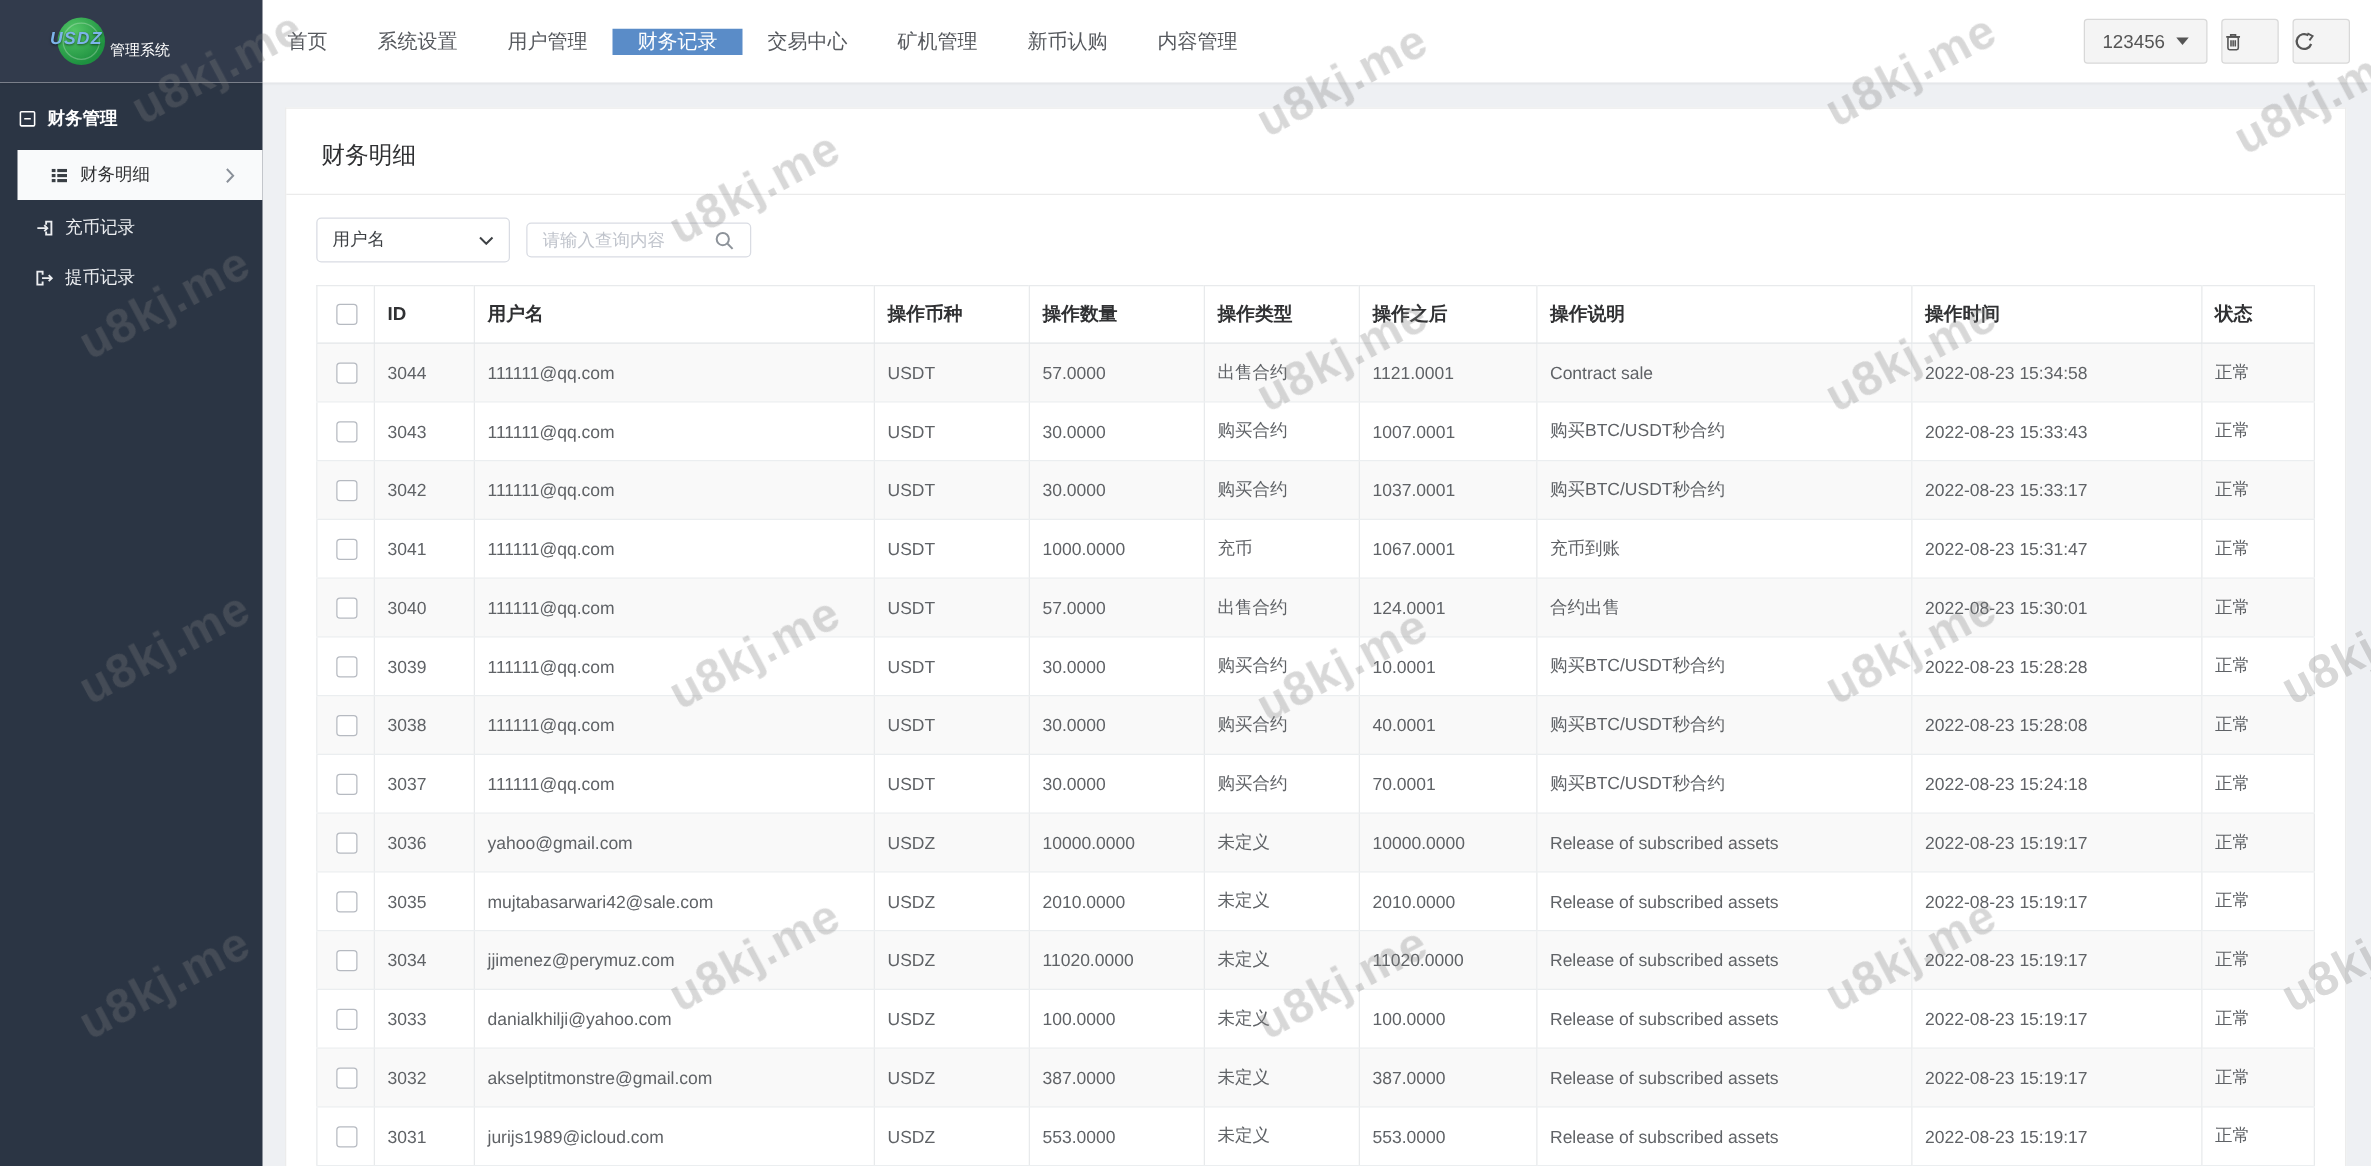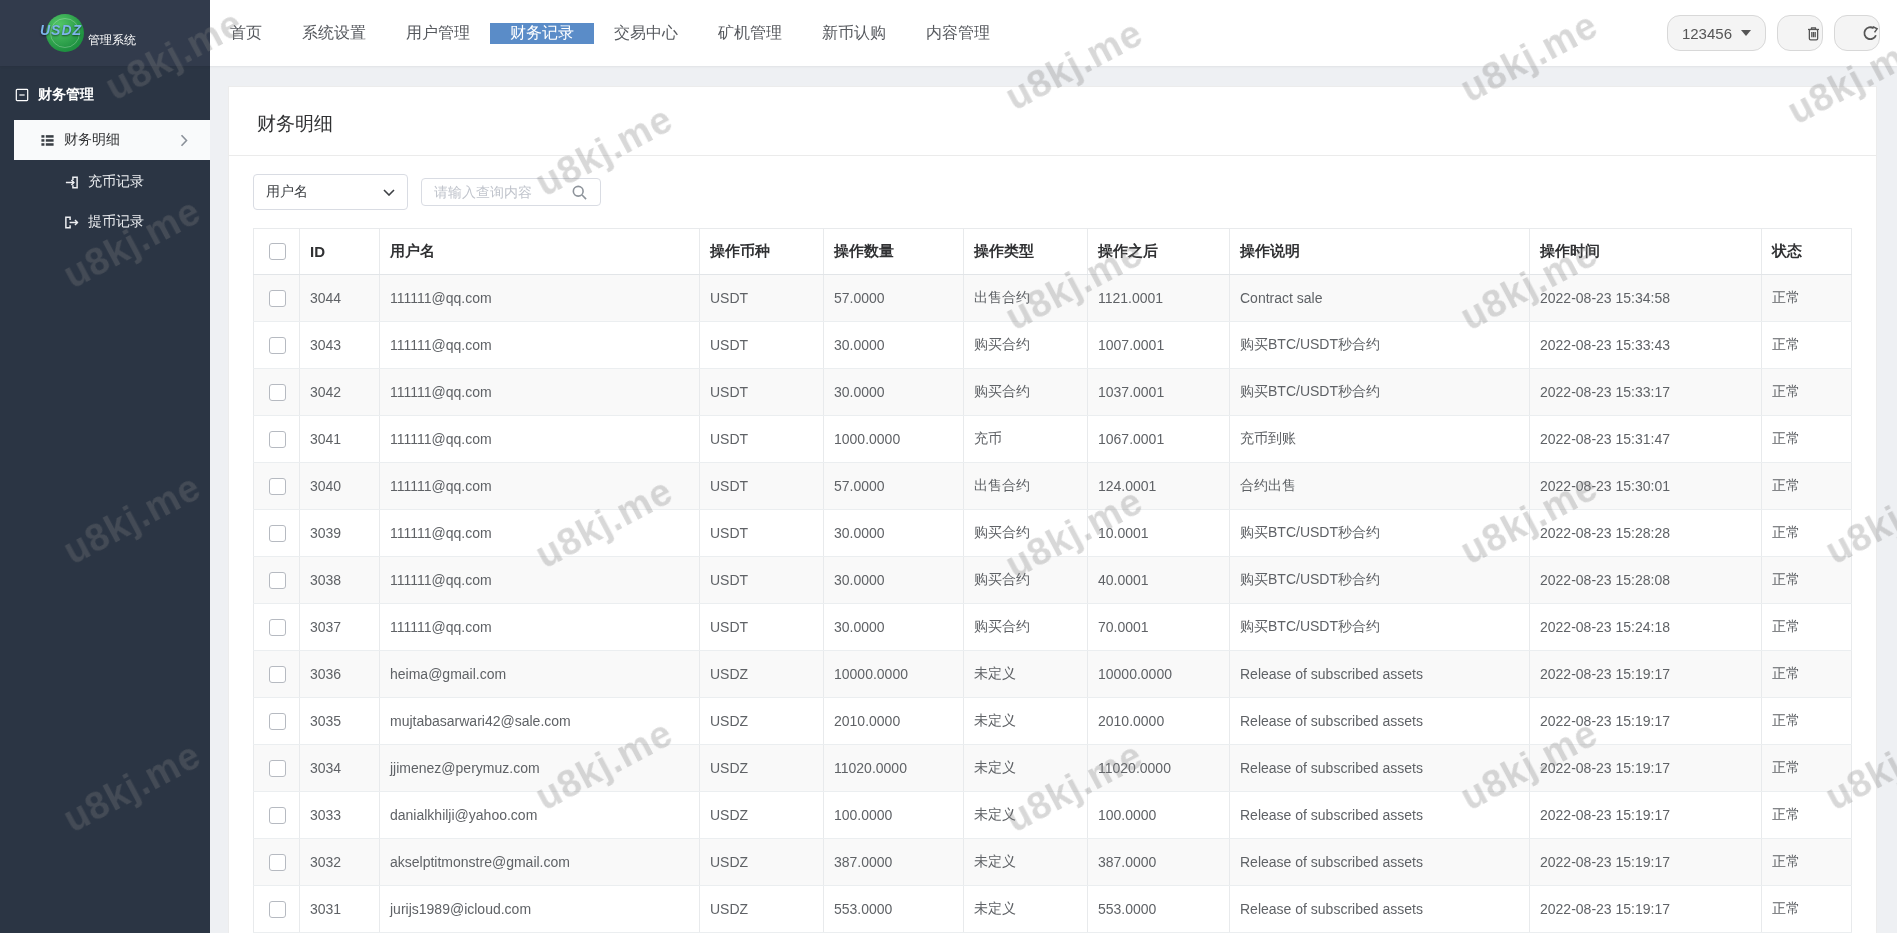--- a/index.html
+++ b/index.html
@@ -15,28 +15,28 @@
   .topbar{height:66px;background:#fff;display:flex;align-items:stretch;box-shadow:0 1px 2px rgba(0,0,0,.06);position:relative;z-index:5;}
   .logo-area{width:210px;background:var(--dark-header);display:flex;align-items:center;padding-left:46px;position:relative;flex:none;}
   .globe{width:38px;height:38px;border-radius:50%;background:radial-gradient(circle at 35% 30%,#54c768,#1e9140 72%);position:relative;flex:none;}
   .globe:after{content:"";position:absolute;inset:4px;border-radius:50%;border:1px solid rgba(255,255,255,.25);}
   .coin-text{position:absolute;left:40px;top:22px;font-size:14px;font-weight:bold;font-style:italic;color:#7db4ea;letter-spacing:1px;text-shadow:0 1px 2px rgba(0,0,0,.55);z-index:2;}
   .logo-title{color:#fff;font-size:12px;margin-left:4px;margin-top:14px;white-space:nowrap;}
   .nav{display:flex;align-items:center;flex:none;}
   .nav-item{display:flex;align-items:center;padding:0 20px;font-size:16px;color:#56595e;cursor:pointer;white-space:nowrap;}
   .nav-item.active{background:var(--accent);color:#fff;}
   .topbar-right{margin-left:auto;display:flex;align-items:center;gap:11px;padding-right:17px;}
-  .hdr-btn{height:36px;background:#f4f4f4;border:1px solid #d8d8d8;border-radius:13px;color:#555;display:flex;align-items:center;justify-content:flex-end;padding:0 14px;gap:9px;font-size:15px;cursor:pointer;}
+  .hdr-btn{height:36px;background:#f4f4f4;border:1px solid #d8d8d8;border-radius:3px;color:#555;display:flex;align-items:center;justify-content:space-between;padding:0 14px;gap:9px;font-size:15px;cursor:pointer;}
   .hdr-btn.icon-only{width:46px;padding:0;}
   .caret-down{width:0;height:0;border-left:5px solid transparent;border-right:5px solid transparent;border-top:6px solid #555;}
 
   
   .sidebar{position:absolute;left:0;top:66px;bottom:0;width:210px;background:var(--dark-side);z-index:4;}
   .side-section{display:flex;align-items:center;gap:9px;color:#fff;font-size:14px;font-weight:bold;padding:20px 0 14px 15px;}
-  .side-item{height:40px;display:flex;align-items:center;gap:9px;padding-left:40px;color:#eceef1;font-size:14px;cursor:pointer;position:relative;margin-left:24px;}
+  .side-item{height:40px;display:flex;align-items:center;gap:9px;padding-left:28px;color:#eceef1;font-size:14px;cursor:pointer;position:relative;}
   .side-item.active{background:#f9fafb;color:var(--txt-dark);margin-left:14px;padding-left:26px;margin-top:2px;margin-bottom:2px;}
   .side-item .chev{position:absolute;right:22px;top:14px;}
   .side-item .ic{display:flex;align-items:center;}
 
   
   .main{position:absolute;left:210px;top:66px;right:0;bottom:0;background:var(--main-bg);padding:20px 20px 0 18px;}
   .card{background:#fff;height:100%;padding:0 24px;border:1px solid #ececec;border-bottom:none;}
   .page-title{font-size:19px;color:var(--txt-dark);padding:24px 4px 18px 4px;}
   .card-divider{height:1px;background:#ebebeb;margin:0 -24px;}
   .toolbar{display:flex;align-items:center;gap:13px;margin-top:18px;}
@@ -321,21 +321,21 @@
             <td>70.0001</td>
             <td>购买BTC/USDT秒合约</td>
             <td>2022-08-23 15:24:18</td>
             <td>正常</td>
           </tr>
           <tr class="stripe">
             <td class="cb-cell">
               <div class="checkbox"></div>
             </td>
             <td>3036</td>
-            <td>heima@gmail.com</td>
+            <td>yahoo@gmail.com</td>
             <td>USDZ</td>
             <td>10000.0000</td>
             <td>未定义</td>
             <td>10000.0000</td>
             <td>Release of subscribed assets</td>
             <td>2022-08-23 15:19:17</td>
             <td>正常</td>
           </tr>
           <tr class="">
             <td class="cb-cell">

